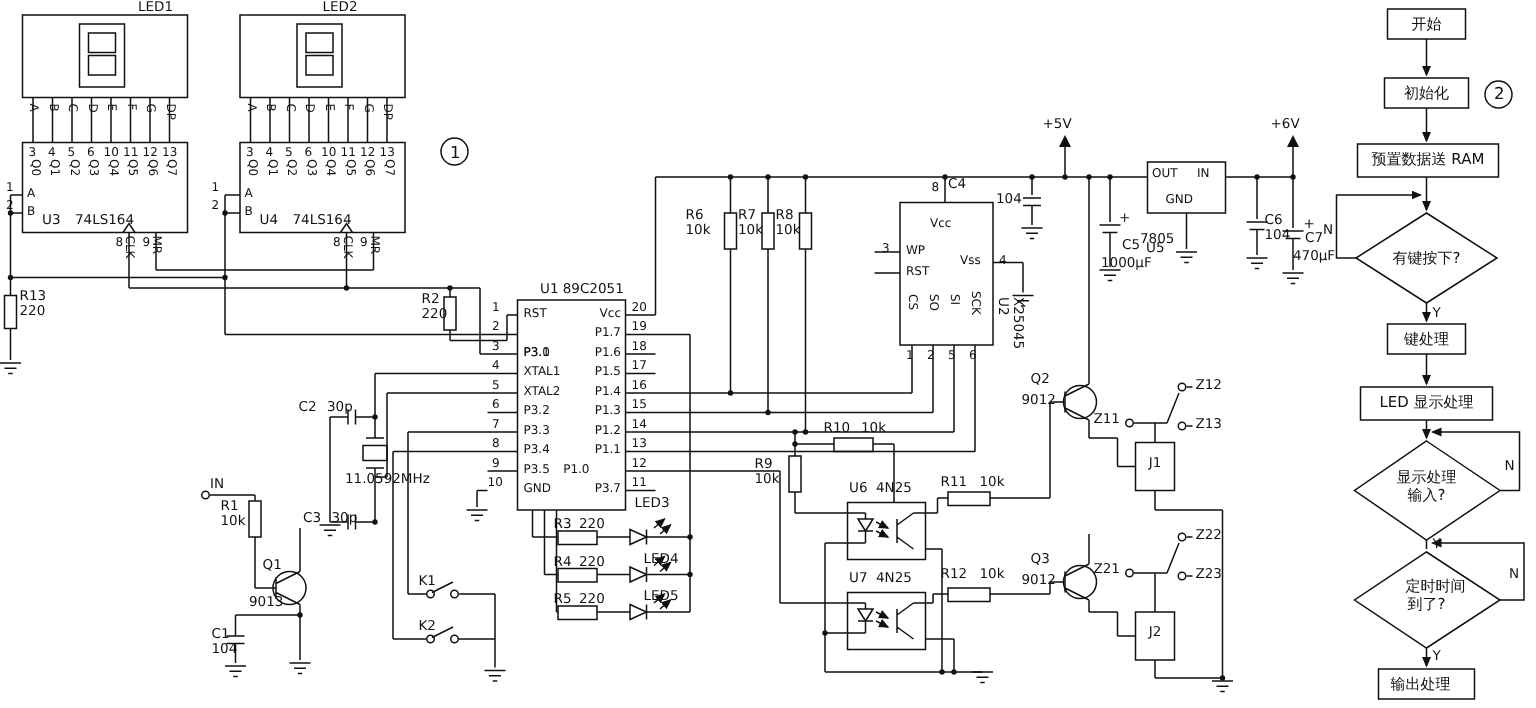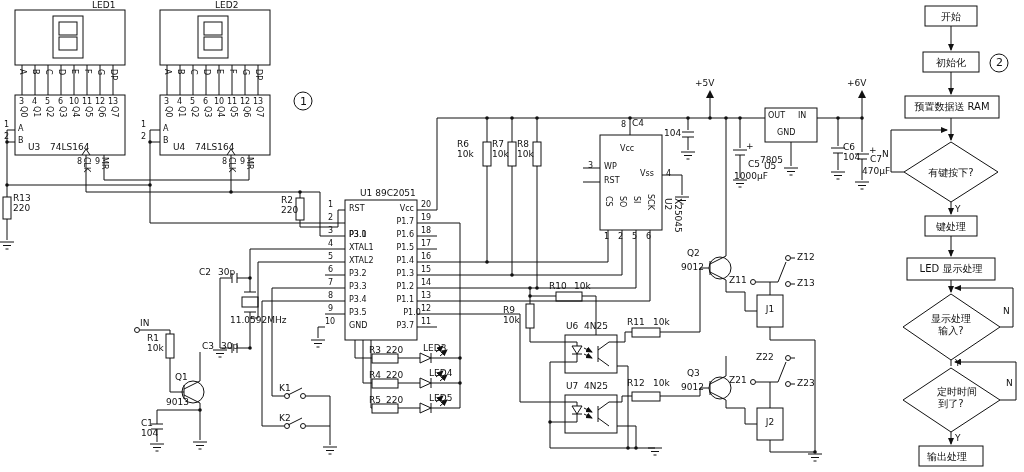--- a/index.html
+++ b/index.html
@@ -303,21 +303,21 @@
   <span class="pn" style="left:349px;top:309px">P3.5</span>
   <span class="pn" style="left:349px;top:322px">GND</span>
   <span class="pn" style="left:374px;top:205px;width:40px;text-align:right">Vcc</span>
   <span class="pn" style="left:374px;top:218px;width:40px;text-align:right">P1.7</span>
   <span class="pn" style="left:374px;top:231px;width:40px;text-align:right">P1.6</span>
   <span class="pn" style="left:374px;top:244px;width:40px;text-align:right">P1.5</span>
   <span class="pn" style="left:374px;top:257px;width:40px;text-align:right">P1.4</span>
   <span class="pn" style="left:374px;top:270px;width:40px;text-align:right">P1.3</span>
   <span class="pn" style="left:374px;top:283px;width:40px;text-align:right">P1.2</span>
   <span class="pn" style="left:374px;top:296px;width:40px;text-align:right">P1.1</span>
-  <span class="pn" style="left:392px;top:309px;width:40px;text-align:center">P1.0</span>
+  <span class="pn" style="left:353px;top:309px;width:40px;text-align:right">P1.0</span>
   <span class="pn" style="left:374px;top:322px;width:40px;text-align:right">P3.7</span>
   <span class="pn" style="left:421px;top:201px">20</span>
   <span class="pn" style="left:421px;top:214px">19</span>
   <span class="pn" style="left:421px;top:227px">18</span>
   <span class="pn" style="left:421px;top:240px">17</span>
   <span class="pn" style="left:421px;top:253px">16</span>
   <span class="pn" style="left:421px;top:266px">15</span>
   <span class="pn" style="left:421px;top:279px">14</span>
   <span class="pn" style="left:421px;top:292px">13</span>
   <span class="pn" style="left:421px;top:305px">12</span>
@@ -338,21 +338,21 @@
   <span class="lb" style="left:141px;top:429px">104</span>
   <span class="lb" style="left:279px;top:384px">K1</span>
   <span class="lb" style="left:279px;top:414px">K2</span>
 
   <span class="lb" style="left:369px;top:346px">R3</span>
   <span class="lb" style="left:386px;top:346px">220</span>
   <span class="lb" style="left:369px;top:371px">R4</span>
   <span class="lb" style="left:386px;top:371px">220</span>
   <span class="lb" style="left:369px;top:396px">R5</span>
   <span class="lb" style="left:386px;top:396px">220</span>
-  <span class="lb" style="left:423px;top:344px">LED3</span>
+  <span class="lb" style="left:423px;top:332px">LED3</span>
   <span class="lb" style="left:429px;top:369px">LED4</span>
   <span class="lb" style="left:429px;top:394px">LED5</span>
 
   <span class="lb" style="left:457px;top:140px">R6</span>
   <span class="lb" style="left:457px;top:150px">10k</span>
   <span class="lb" style="left:492px;top:140px">R7</span>
   <span class="lb" style="left:492px;top:150px">10k</span>
   <span class="lb" style="left:517px;top:140px">R8</span>
   <span class="lb" style="left:517px;top:150px">10k</span>
 
@@ -393,21 +393,21 @@
   <span class="lb" style="left:862px;top:167px">470μF</span>
 
   <span class="lb" style="left:687px;top:249px">Q2</span>
   <span class="lb" style="left:681px;top:263px">9012</span>
   <span class="lb" style="left:687px;top:369px">Q3</span>
   <span class="lb" style="left:681px;top:383px">9012</span>
   <span class="lb" style="left:729px;top:276px">Z11</span>
   <span class="lb" style="left:797px;top:253px">Z12</span>
   <span class="lb" style="left:797px;top:279px">Z13</span>
   <span class="lb" style="left:729px;top:376px">Z21</span>
-  <span class="lb" style="left:756px;top:353px">Z22</span>
+  <span class="lb" style="left:797px;top:353px">Z22</span>
   <span class="lb" style="left:797px;top:379px">Z23</span>
   <span class="lb ctr" style="left:757px;top:305px;width:26px">J1</span>
   <span class="lb ctr" style="left:757px;top:418px;width:26px">J2</span>
 
   <span class="lb" style="left:503px;top:306px">R9</span>
   <span class="lb" style="left:503px;top:316px">10k</span>
   <span class="lb" style="left:549px;top:282px">R10</span>
   <span class="lb" style="left:574px;top:282px">10k</span>
   <span class="lb" style="left:627px;top:318px">R11</span>
   <span class="lb" style="left:653px;top:318px">10k</span>

